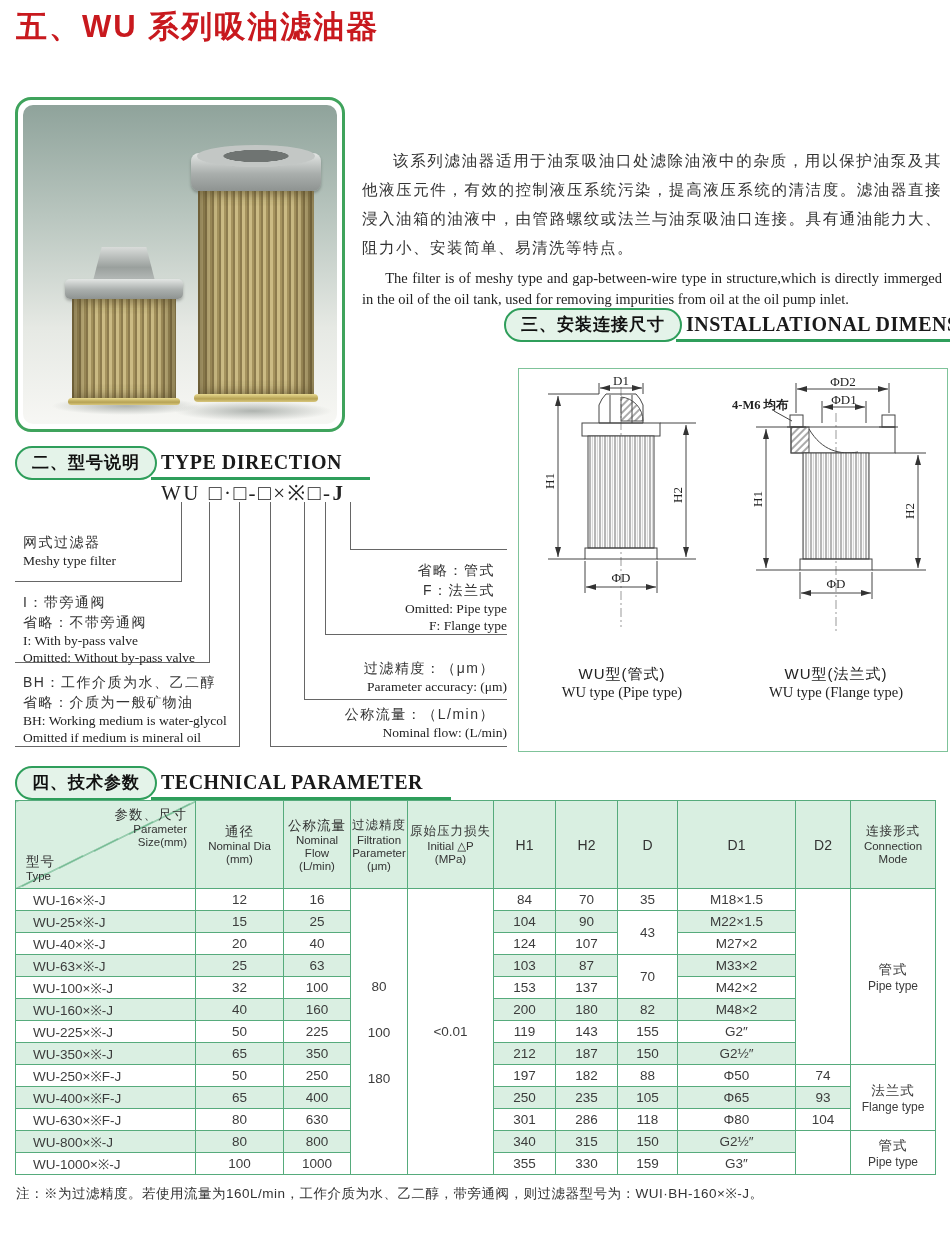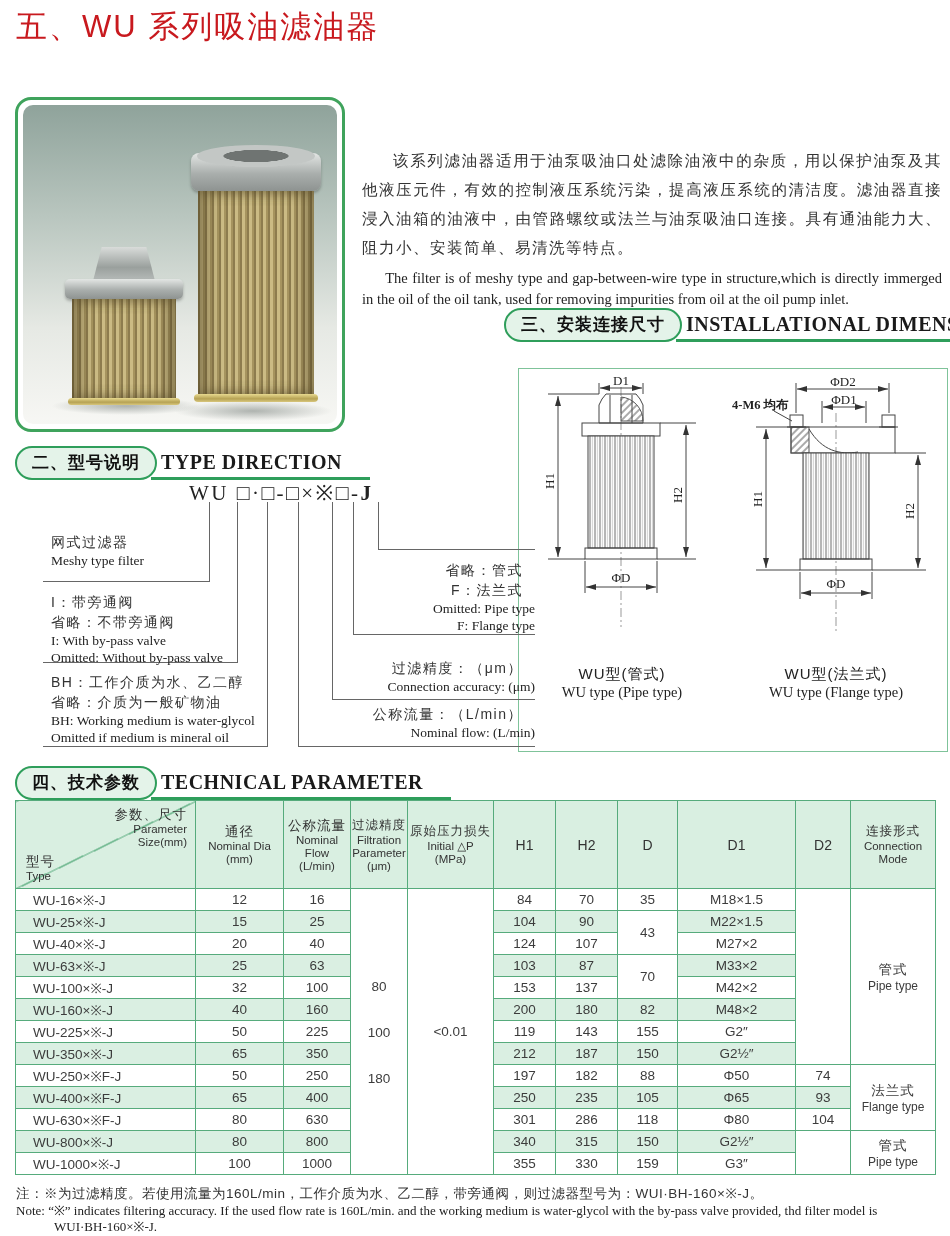--- a/index.html
+++ b/index.html
@@ -1,21 +1,21 @@
 <!DOCTYPE html>
 <html><head>
 <meta charset="utf-8">
 <style>
   * { margin:0; padding:0; box-sizing:border-box; }
   html,body { background:#ffffff; }
   body { font-family:"Liberation Sans", sans-serif; color:#222; }
   #page { position:relative; width:950px; height:1236px; background:#fff; overflow:hidden; }
 
   
-  .title-cn { position:absolute; left:16px; top:6px; font-size:31px; font-weight:normal; color:#c8191e; letter-spacing:2px; font-family:"Liberation Sans", sans-serif; }
+  .title-cn { position:absolute; left:16px; top:6px; font-size:31px; font-weight:bold; color:#c8191e; letter-spacing:2px; font-family:"Liberation Sans", sans-serif; }
   .title-en { position:absolute; left:62px; top:44px; font-size:21px; font-weight:bold; color:#4c4c4c; font-family:"Liberation Serif", serif; letter-spacing:1px; }
 
   
   .sec-header { position:absolute; display:flex; align-items:flex-end; white-space:nowrap; }
   .pill { border:2px solid #2f9e5b; background:#e4f3e9; border-radius:17px; padding:3px 15px 4px 15px;
           font-size:17px; font-weight:bold; color:#111; position:relative; z-index:2; letter-spacing:1px; }
   .sec-en { font-family:"Liberation Serif", serif; font-weight:bold; font-size:20px; color:#1a1a1a;
             border-bottom:3px solid #2f9e5b; padding:0 28px 3px 10px; margin-left:-6px; letter-spacing:0.5px; }
 
   
@@ -45,21 +45,21 @@
 
   
   .install-box { position:absolute; left:518px; top:368px; width:430px; height:384px;
                  border:1px solid #7fc39a; background:#fff; display:flex; justify-content:space-around; padding-top:6px; }
   .drawing { display:flex; flex-direction:column; align-items:center; }
   .drawing svg { display:block; }
   .cap-cn { font-size:15px; color:#222; letter-spacing:1px; text-align:center; margin-top:-6px; }
   .cap-en { font-family:"Liberation Serif", serif; font-size:14.5px; color:#222; text-align:center; }
 
   
-  .type-diag { position:absolute; left:15px; top:478px; width:497px; height:284px;margin-left:28px; }
+  .type-diag { position:absolute; left:15px; top:478px; width:497px; height:284px; }
   .code-line { position:absolute; left:146px; top:0; font-family:"Liberation Serif", serif; font-size:21px; color:#222; letter-spacing:2.5px; }
   .code-line b { font-weight:bold; }
   .conn-l { position:absolute; border-right:1px solid #666; border-bottom:1px solid #666; }
   .conn-r { position:absolute; border-left:1px solid #666; border-bottom:1px solid #666; }
   .lbl { position:absolute; line-height:17px; }
   .lbl .cn { display:block; font-size:14px; color:#333; letter-spacing:1.5px; line-height:20px; }
   .lbl .en { display:block; font-family:"Liberation Serif", serif; font-size:13.5px; color:#222; line-height:17px; }
   .lbl-r { text-align:right; }
   .lbl-r .cn { padding-right:12px; }
 
@@ -281,21 +281,21 @@
     </div>
 
     <div class="lbl lbl-r" style="right:5px; top:82px; width:190px;">
       <span class="cn">省略：管式</span>
       <span class="cn">F：法兰式</span>
       <span class="en">Omitted: Pipe type</span>
       <span class="en">F: Flange type</span>
     </div>
     <div class="lbl lbl-r" style="right:5px; top:180px; width:210px;">
       <span class="cn">过滤精度：（μm）</span>
-      <span class="en">Connection accuracy: (μm)</span>
+      <span class="en">Parameter accuracy: (μm)</span>
     </div>
     <div class="lbl lbl-r" style="right:5px; top:226px; width:210px;">
       <span class="cn">公称流量：（L/min）</span>
       <span class="en">Nominal flow: (L/min)</span>
     </div>
   </div>
 
   <div class="sec-header" style="left:15px; top:766px;">
     <span class="pill">四、技术参数</span>
     <span class="sec-en">TECHNICAL PARAMETER</span>
@@ -508,18 +508,14 @@
         <td>1000</td>
         <td>355</td>
         <td>330</td>
         <td>159</td>
         <td>G3″</td>
       </tr>
     </tbody>
   </table>
 
   <div class="note-cn">注：※为过滤精度。若使用流量为160L/min，工作介质为水、乙二醇，带旁通阀，则过滤器型号为：WUI·BH-160×※-J。</div>
-  <div class="note-en">
-    <span>Note: “※” indicates filtering accuracy. If the used flow rate is 160L/min. and the working medium is water-glycol with the by-pass valve provided, thd filter model is</span>
-    <span class="l2">WUI·BH-160×※-J.</span>
-  </div>
 
 </div>
 
 </body></html>

